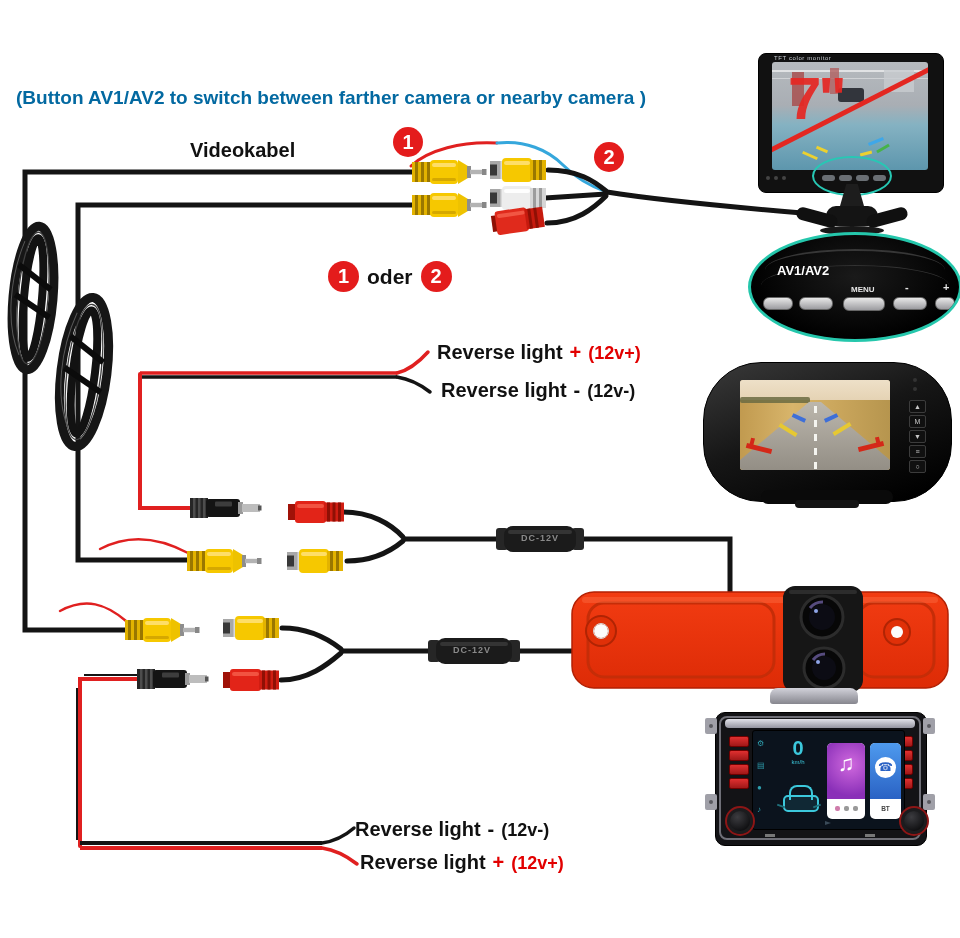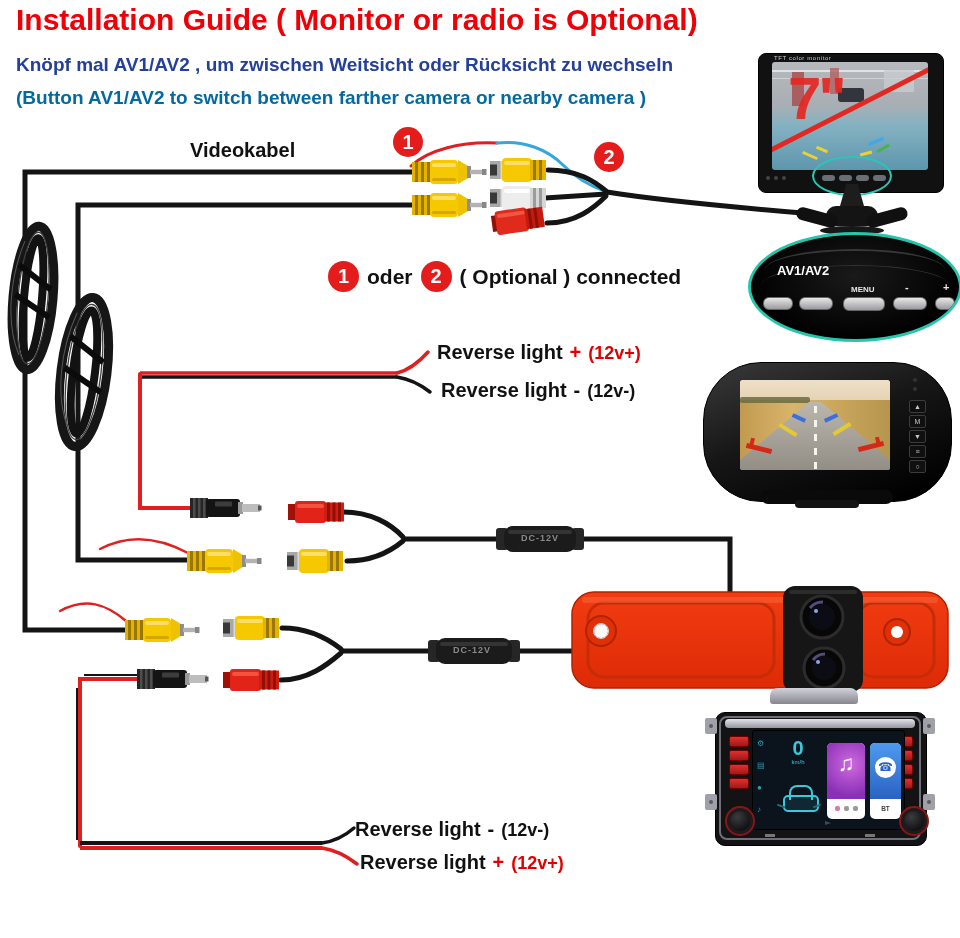--- a/index.html
+++ b/index.html
@@ -270,33 +270,30 @@
     <circle cx="822" cy="617" r="13" fill="#0c0c14"></circle>
     <path d="M810 608 A16 16 0 0 1 823 602" stroke="#6a5c9c" stroke-width="3" fill="none" opacity="0.8"></path>
     <circle cx="816" cy="611" r="2" fill="#9db6ff" opacity="0.9"></circle>
     <circle cx="824" cy="668" r="20" fill="#070707" stroke="#2c2c2c" stroke-width="3"></circle>
     <circle cx="824" cy="668" r="12" fill="#0c0c14"></circle>
     <path d="M813 660 A15 15 0 0 1 825 654" stroke="#6a5c9c" stroke-width="3" fill="none" opacity="0.8"></path>
     <circle cx="818" cy="662" r="2" fill="#9db6ff" opacity="0.9"></circle>
   </g>
 </svg>
 
-<div class="abs lbl" style="left:16px;top:3px;font-size:30px;color:#ee0007;">Installation Guide ( Monitor or radio is Optional)</div>
-<div class="abs lbl" style="left:16px;top:54px;font-size:19px;color:#24409a;">Knöpf mal AV1/AV2 , um zwischen Weitsicht oder Rücksicht zu wechseln</div>
 <div class="abs lbl" style="left:16px;top:87px;font-size:19px;color:#0369a1;">(Button AV1/AV2 to switch between farther camera or nearby camera )</div>
 <div class="abs lbl" style="left:190px;top:139px;font-size:20px;color:#111;">Videokabel</div>
 
 <div class="abs marker" style="left:393px;top:127px;">1</div>
 <div class="abs marker" style="left:594px;top:142px;">2</div>
 
 <div class="abs" style="left:328px;top:261px;display:flex;align-items:center;gap:8px;">
   <span class="cnum">1</span>
   <span class="lbl" style="font-size:21px;color:#111;">oder</span>
   <span class="cnum">2</span>
-  <span class="lbl" style="font-size:21px;color:#111;">( Optional ) connected</span>
 </div>
 
 <div class="abs row" style="left:437px;top:341px;">
   <span class="lbl" style="font-size:20px;color:#111;">Reverse light</span>
   <span class="lbl" style="font-size:20px;color:#e20000;">+</span>
   <span class="lbl" style="font-size:18px;color:#e20000;">(12v+)</span>
 </div>
 <div class="abs row" style="left:441px;top:379px;">
   <span class="lbl" style="font-size:20px;color:#111;">Reverse light</span>
   <span class="lbl" style="font-size:20px;color:#111;">-</span>

